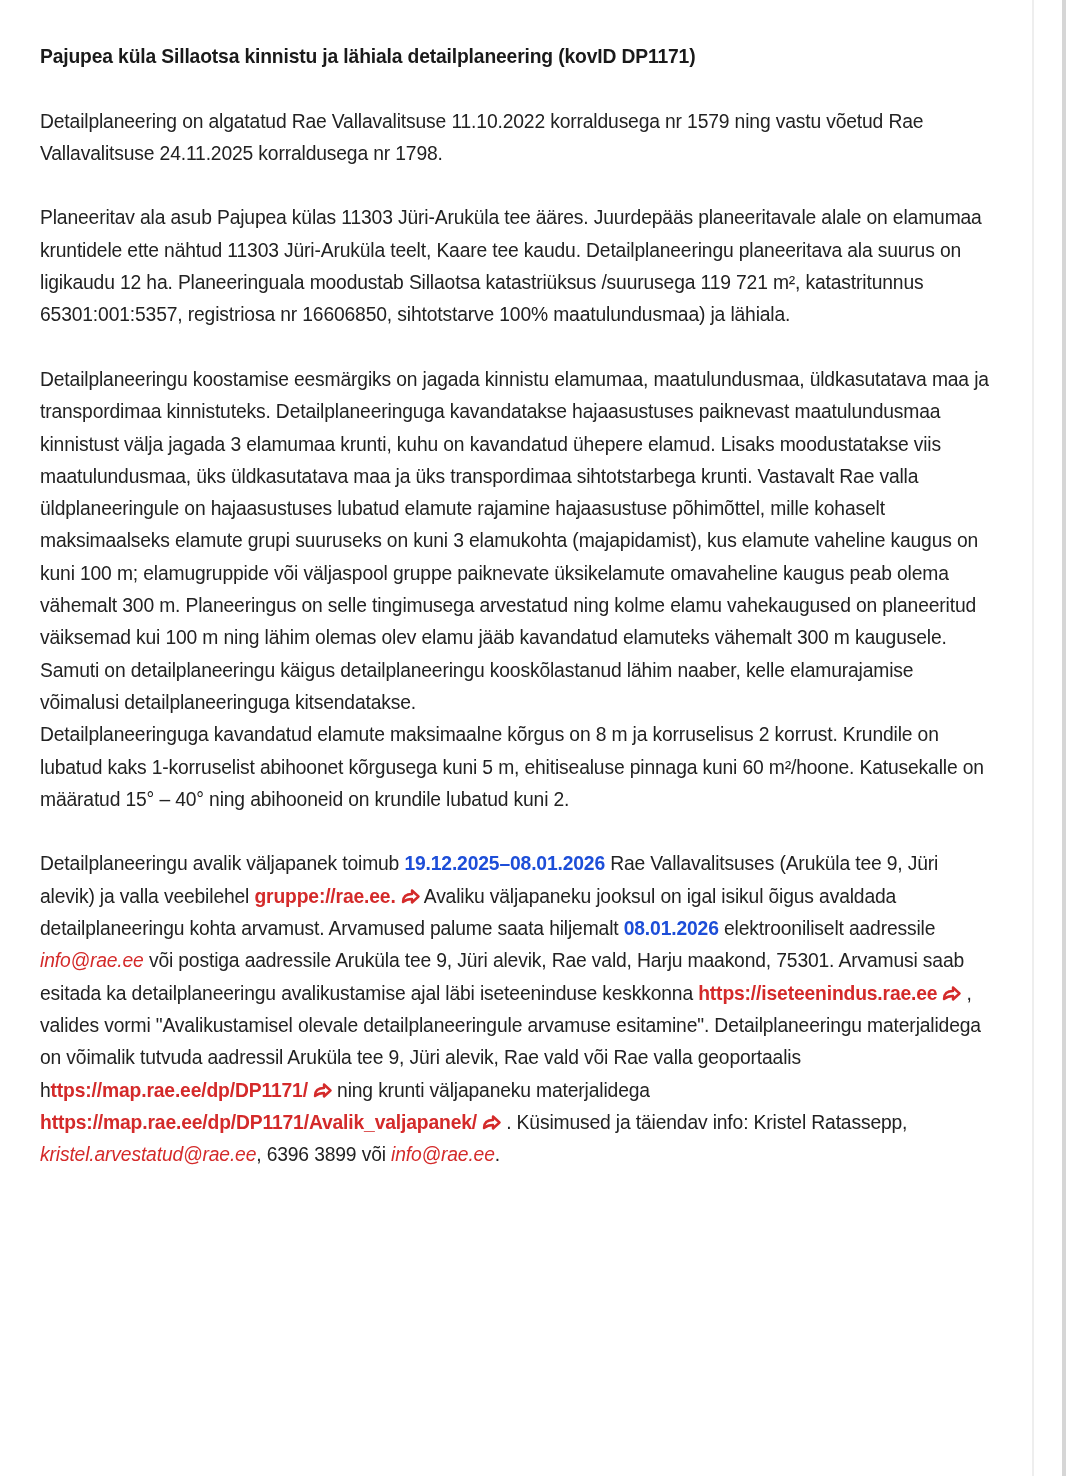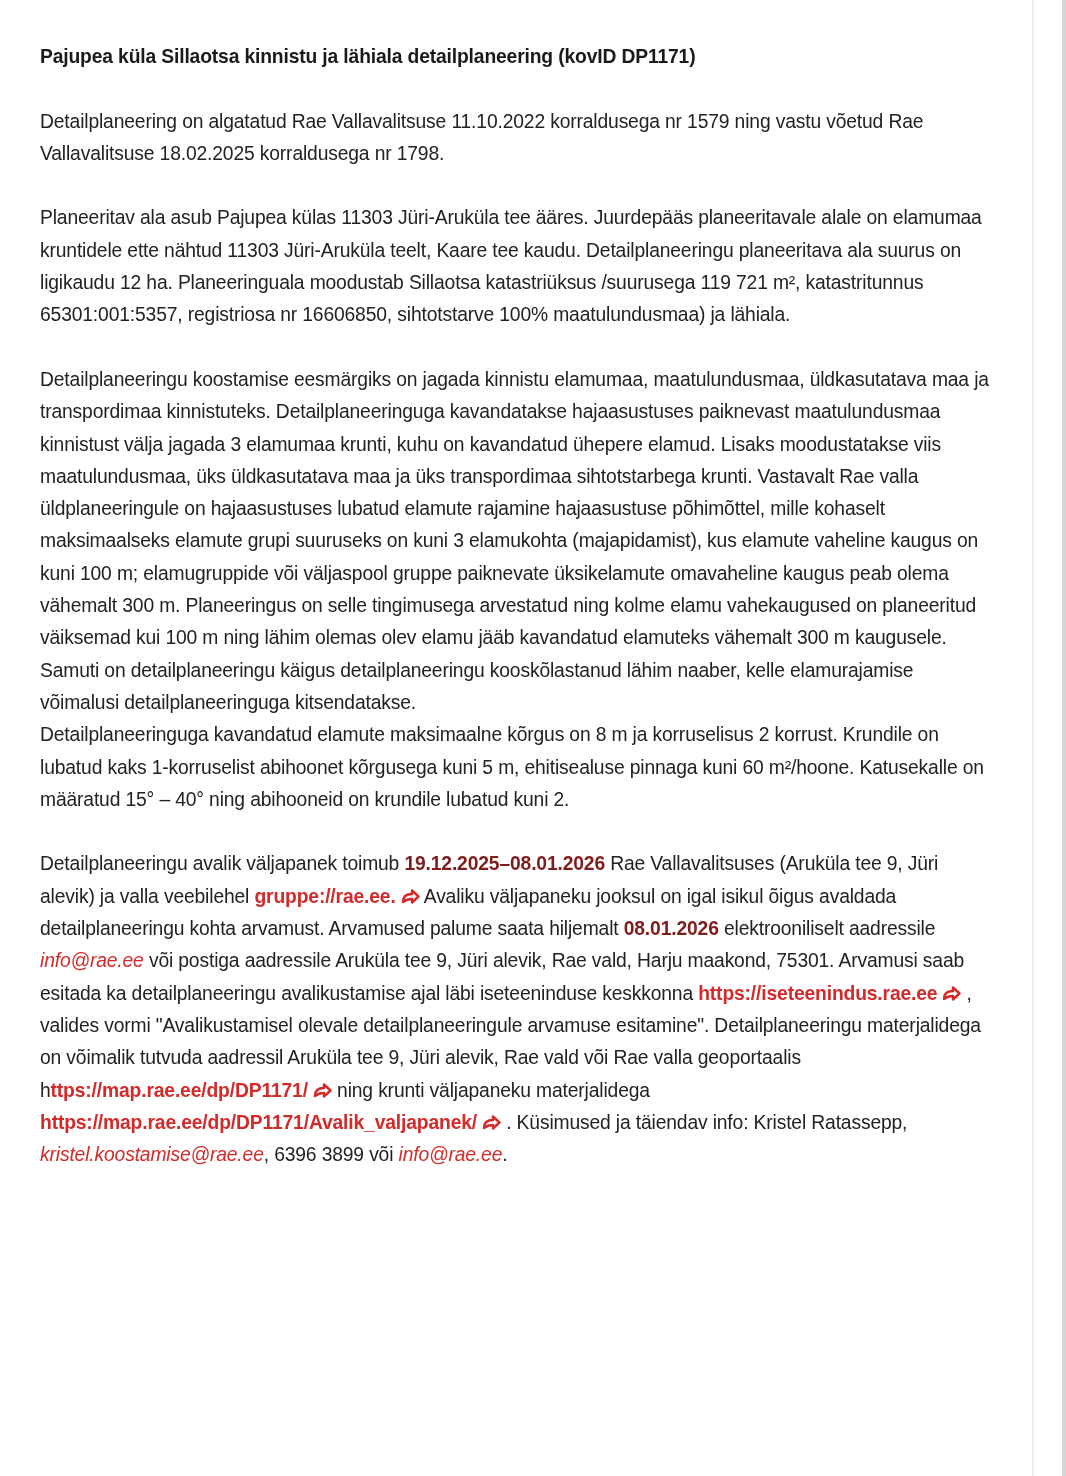--- a/index.html
+++ b/index.html
@@ -7,43 +7,43 @@
     width: 1066px; height: 1476px; position: relative; overflow: hidden;
     font-family: "Liberation Sans", sans-serif;
   }
   .content {
     position: absolute; left: 40px; top: 41px; width: 950px;
     font-size: 19.3px; line-height: 32.3px; color: #222222;
     letter-spacing: -0.15px;
   }
   .content p { margin: 0 0 32.3px 0; }
   .title { font-weight: bold; color: #1a1a1a; }
-  .b { font-weight: bold; color: #7f1d1d; }
+  .b { font-weight: bold; color: #1d4ed8; }
   a.lnk { color: #d42a2a; text-decoration: none; font-weight: bold; }
   a.lnk.plain { font-weight: normal; font-style: italic; }
   .ext {
     display: inline-block; width: 20px; height: 16px; vertical-align: -2px; margin-left: 4px;
   }
   .divider { position: absolute; left: 1032px; top: 0; width: 2px; height: 1476px; background: #eeeeee; }
   .scrollbar { position: absolute; left: 1062px; top: 0; width: 4px; height: 1476px; background: #d6d6d6; }
 </style>
 </head>
 <body>
 
 <div class="divider"></div>
 <div class="scrollbar"></div>
 
 <div class="content">
   <p class="title">Pajupea küla Sillaotsa kinnistu ja lähiala detailplaneering (kovID DP1171)</p>
-  <p>Detailplaneering on algatatud Rae Vallavalitsuse 11.10.2022 korraldusega nr 1579 ning vastu võetud Rae Vallavalitsuse 18.02.2025 korraldusega nr 1798.</p>
+  <p>Detailplaneering on algatatud Rae Vallavalitsuse 11.10.2022 korraldusega nr 1579 ning vastu võetud Rae Vallavalitsuse 24.11.2025 korraldusega nr 1798.</p>
   <p>Planeeritav ala asub Pajupea külas 11303 Jüri-Aruküla tee ääres. Juurdepääs planeeritavale alale on elamumaa kruntidele ette nähtud 11303 Jüri-Aruküla teelt, Kaare tee kaudu. Detailplaneeringu planeeritava ala suurus on ligikaudu 12 ha. Planeeringuala moodustab Sillaotsa katastriüksus /suurusega 119 721 m², katastritunnus 65301:001:5357, registriosa nr 16606850, sihtotstarve 100% maatulundusmaa) ja lähiala.</p>
   <p style="margin-bottom:0"><span>Detailplaneeringu koostamise eesmärgiks on jagada kinnistu elamumaa, maatulundusmaa, üldkasutatava maa ja transpordimaa kinnistuteks. Detailplaneeringuga kavandatakse hajaasustuses paiknevast maatulundusmaa kinnistust välja jagada 3 elamumaa krunti, kuhu on kavandatud ühepere elamud. Lisaks moodustatakse viis maatulundusmaa, üks üldkasutatava maa ja üks transpordimaa sihtotstarbega krunti. Vastavalt Rae valla üldplaneeringule on hajaasustuses lubatud elamute rajamine hajaasustuse põhimõttel, mille kohaselt maksimaalseks elamute grupi suuruseks on kuni 3 elamukohta (majapidamist), kus elamute vaheline kaugus on kuni 100 m; elamugruppide või väljaspool gruppe paiknevate üksikelamute omavaheline kaugus peab olema vähemalt 300 m. Planeeringus on selle tingimusega arvestatud ning kolme elamu vahekaugused on planeeritud väiksemad kui 100 m ning lähim olemas olev elamu jääb kavandatud elamuteks vähemalt 300 m kaugusele. Samuti on detailplaneeringu käigus detailplaneeringu kooskõlastanud lähim naaber, kelle elamurajamise võimalusi detailplaneeringuga kitsendatakse.</span></p>
   <p>Detailplaneeringuga kavandatud elamute maksimaalne kõrgus on 8 m ja korruselisus 2 korrust. Krundile on lubatud kaks 1-korruselist abihoonet kõrgusega kuni 5 m, ehitisealuse pinnaga kuni 60 m²/hoone. Katusekalle on määratud 15° – 40° ning abihooneid on krundile lubatud kuni 2.</p>
   <p><span>Detailplaneeringu avalik väljapanek toimub </span><span class="b">19.12.2025–08.01.2026</span><span> Rae Vallavalitsuses (Aruküla tee 9, Jüri alevik) ja valla veebilehel </span><a class="lnk" href="#"><span>gruppe://rae.ee.</span><svg class="ext" viewBox="0 0 20 16">
           <path d="M3 13 C3 7 7 5 12 5 V1.5 L18.5 7.5 L12 13.5 V10 C8 10 5.5 11 3 13 Z" fill="none" stroke="#d42a2a" stroke-width="2.4" stroke-linejoin="round"></path>
         </svg></a><span> Avaliku väljapaneku jooksul on igal isikul õigus avaldada detailplaneeringu kohta arvamust. Arvamused palume saata hiljemalt </span><span class="b">08.01.2026</span><span> elektrooniliselt aadressile </span><a class="lnk plain" href="#">info@rae.ee</a><span> või postiga aadressile Aruküla tee 9, Jüri alevik, Rae vald, Harju maakond, 75301. Arvamusi saab esitada ka detailplaneeringu avalikustamise ajal läbi iseteeninduse keskkonna </span><a class="lnk" href="#"><span>https://iseteenindus.rae.ee</span><svg class="ext" viewBox="0 0 20 16">
           <path d="M3 13 C3 7 7 5 12 5 V1.5 L18.5 7.5 L12 13.5 V10 C8 10 5.5 11 3 13 Z" fill="none" stroke="#d42a2a" stroke-width="2.4" stroke-linejoin="round"></path>
         </svg></a><span> , valides vormi "Avalikustamisel olevale detailplaneeringule arvamuse esitamine". Detailplaneeringu materjalidega on võimalik tutvuda aadressil Aruküla tee 9, Jüri alevik, Rae vald või Rae valla geoportaalis h</span><a class="lnk" href="#"><span>ttps://map.rae.ee/dp/DP1171/</span><svg class="ext" viewBox="0 0 20 16">
           <path d="M3 13 C3 7 7 5 12 5 V1.5 L18.5 7.5 L12 13.5 V10 C8 10 5.5 11 3 13 Z" fill="none" stroke="#d42a2a" stroke-width="2.4" stroke-linejoin="round"></path>
         </svg></a><span> ning krunti väljapaneku materjalidega </span><a class="lnk" href="#"><span>https://map.rae.ee/dp/DP1171/Avalik_valjapanek/</span><svg class="ext" viewBox="0 0 20 16">
           <path d="M3 13 C3 7 7 5 12 5 V1.5 L18.5 7.5 L12 13.5 V10 C8 10 5.5 11 3 13 Z" fill="none" stroke="#d42a2a" stroke-width="2.4" stroke-linejoin="round"></path>
-        </svg></a><span> . Küsimused ja täiendav info: Kristel Ratassepp, </span><a class="lnk plain" href="#">kristel.koostamise@rae.ee</a><span>, 6396 3899 või </span><a class="lnk plain" href="#">info@rae.ee</a><span>.</span></p>
+        </svg></a><span> . Küsimused ja täiendav info: Kristel Ratassepp, </span><a class="lnk plain" href="#">kristel.arvestatud@rae.ee</a><span>, 6396 3899 või </span><a class="lnk plain" href="#">info@rae.ee</a><span>.</span></p>
 </div>
 
 </body></html>

